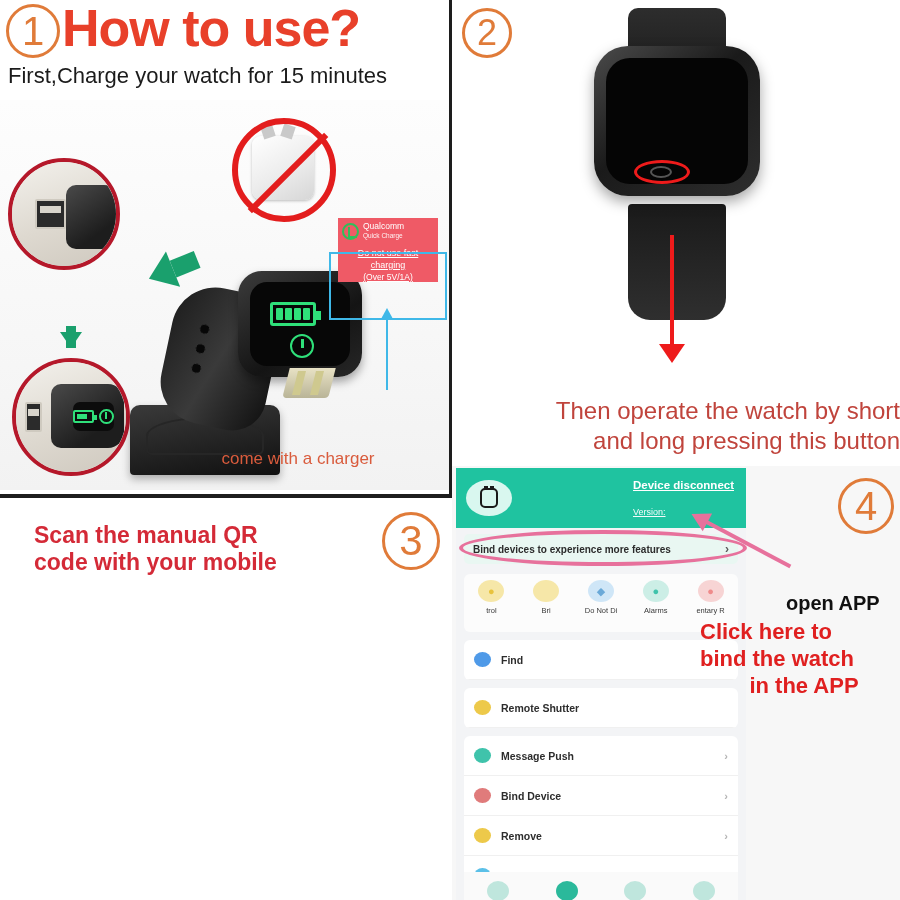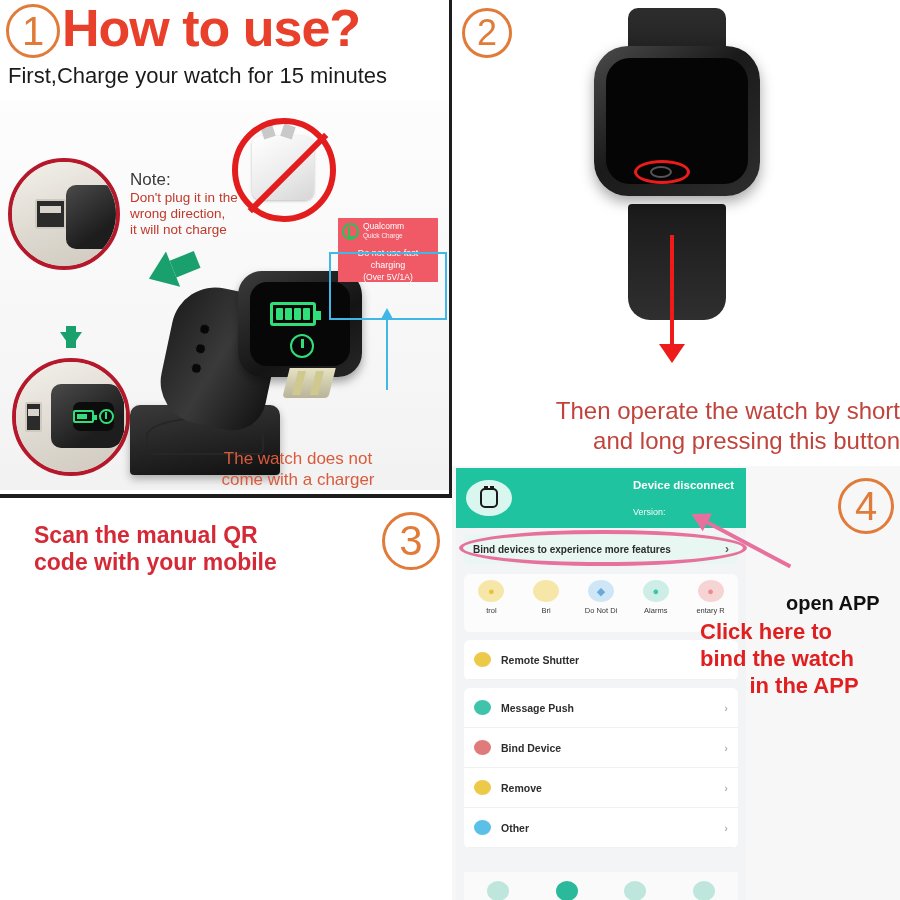--- a/index.html
+++ b/index.html
@@ -137,21 +137,21 @@
   #qc-box .qc-logo {
     width: 17px; height: 17px; border-radius: 50%; border: 2px solid #2fbf5a;
     position: relative; flex: none;
   }
   #qc-box .qc-logo::after {
     content:""; position:absolute; left: 4px; top: 2px; width: 7px; height: 9px;
     border-left: 2px solid #2fbf5a; border-bottom: 2px solid #2fbf5a;
   }
   #qc-box .qc-brand { font-size: 8.5px; line-height: 9px; }
   #qc-box .qc-brand small { display:block; font-size: 6.5px; opacity:.92; }
-  #qc-box .qc-warn { font-size: 9px; line-height: 12px; text-align: center; margin-top: 7px; }
+  #qc-box .qc-warn { font-size: 9px; line-height: 12px; text-align: center; margin-top: 7px; text-decoration: underline; }
   #qc-box .qc-warn .sub { font-size: 8.5px; }
   #blue-box {
     position: absolute; left: 329px; top: 152px; width: 118px; height: 68px;
     border: 2px solid #3fb8e8; z-index: 8;
   }
   #blue-line {
     position: absolute; left: 386px; top: 218px; width: 2px; height: 72px;
     background: #3fb8e8; z-index: 8;
   }
   #blue-line::before {
@@ -296,21 +296,21 @@
   }
   #app-header .watch-ico .g {
     width: 18px; height: 20px; border: 2px solid #1a1a1a; border-radius: 5px; position: relative;
   }
   #app-header .watch-ico .g::before,
   #app-header .watch-ico .g::after {
     content:""; position:absolute; width: 4px; height: 3px; background: #1a1a1a; top: -4px;
   }
   #app-header .watch-ico .g::before { left: 2px; }
   #app-header .watch-ico .g::after { right: 2px; }
-  #app-header .hdr-text { margin-left: auto; text-align: left; color: #fff; padding-right: 2px; }
+  #app-header .hdr-text { margin-left: auto; text-align: left; color: #fff; padding-right: 2px; text-decoration: underline; }
   #app-header .hdr-text .t1 { font-size: 11.5px; font-weight: bold; white-space: nowrap; }
   #app-header .hdr-text .t2 { font-size: 9px; margin-top: 16px; opacity: .95; }
   #bind-row {
     position: absolute; left: 8px; top: 66px; width: 274px; height: 30px;
     background: #e9f7f2; border-radius: 5px;
     display: flex; align-items: center; padding: 0 9px;
     font-size: 10px; color: #2b2b2b; font-weight: bold;
   }
   #bind-row .chev { margin-left: auto; color: #5a5a5a; font-size: 12px; }
   #bind-ellipse {
@@ -382,24 +382,20 @@
         <div class="inset-wall"></div>
         <div class="usb-port" style="left:8%;width:16%;"></div>
         <div class="plug-body" style="right:2%;top:20%;width:66%;height:58%;">
           <div class="mini-screen">
             <div class="mini-batt"></div>
             <div class="mini-pow"></div>
           </div>
         </div>
       </div>
 
-      <div id="p1-note">
-        <span class="hd">Note:</span>
-        <span id="p1-note-body"><div>Don't plug it in the</div><div>wrong direction,</div><div>it will not charge</div></span>
-      </div>
 
       <div class="green-arrow-down"></div>
       <div class="green-arrow-left"></div>
 
       <div id="no-adapter">
         <div class="adapter"></div>
         <div class="ban"></div>
       </div>
 
       <div id="qc-box">
@@ -429,21 +425,20 @@
                 <span></span>
             </div>
             <div class="pow"></div>
           </div>
         </div>
         <div class="usbtab"></div>
       </div>
       <div id="dock"></div>
 
       <div id="p1-foot">
-          <div>The watch does not</div>
           <div>come with a charger</div>
         </div>
     </div>
 
     <div class="circ-num" id="p1-num">1</div>
     <div id="p1-title">How to use?</div>
     <div id="p1-sub">First,Charge your watch for 15 minutes</div>
   </div>
 
   <div id="panel2">
@@ -510,20 +505,27 @@
           </div>
           <div class="cell">
             <div class="bubble" style="background: rgb(247, 212, 212); color: rgb(239, 139, 139);">●</div>
             <div class="lbl">entary R</div>
           </div>
         </div>
 
       <div class="app-list">
           <div class="grp">
             <div class="app-item">
+              <span class="ico" style="background: rgb(79, 154, 232);"></span>
+              <span>Find</span>
+              <span class="chev"></span>
+            </div>
+          </div>
+          <div class="grp">
+            <div class="app-item">
               <span class="ico" style="background: rgb(237, 201, 74);"></span>
               <span>Remote Shutter</span>
               <span class="chev"></span>
             </div>
           </div>
           <div class="grp">
             <div class="app-item">
               <span class="ico" style="background: rgb(63, 195, 171);"></span>
               <span>Message Push</span>
               <span class="chev">›</span>

